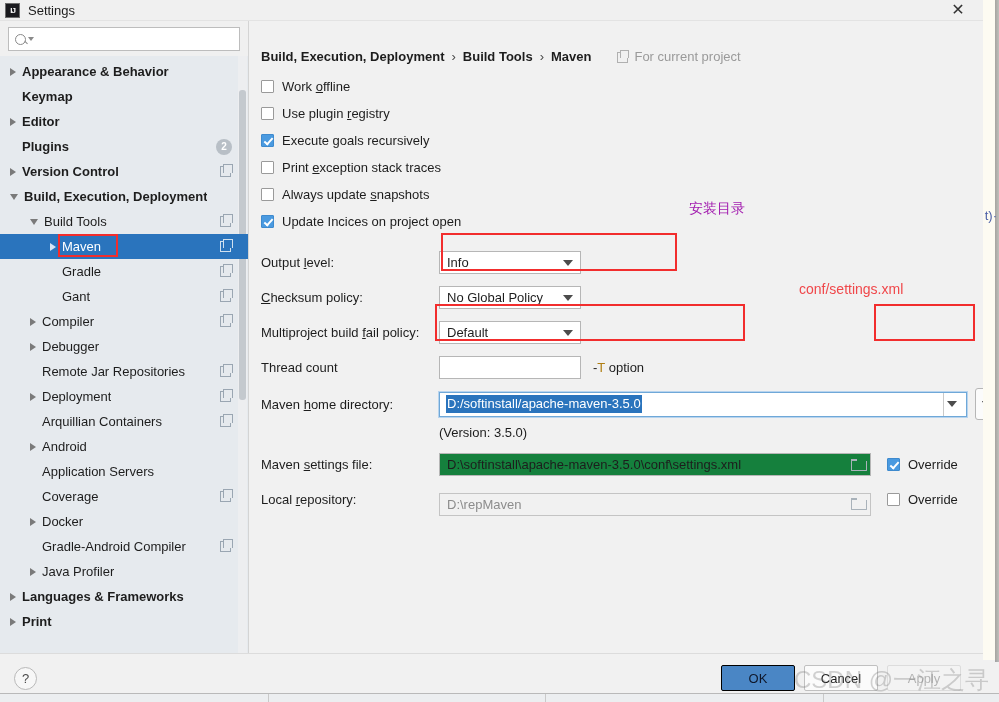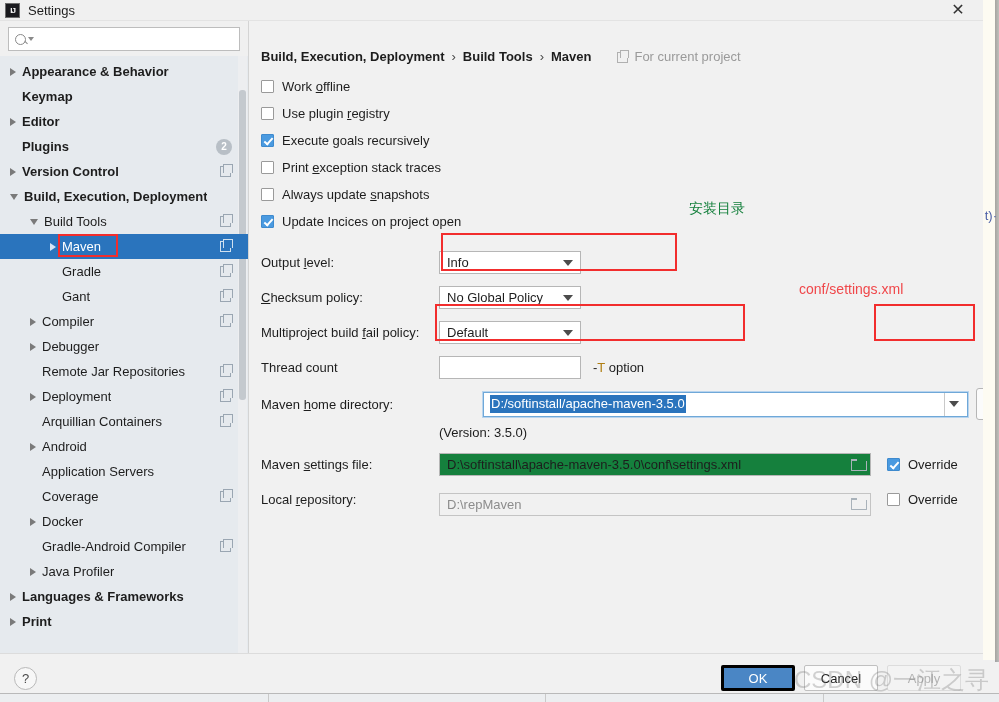--- a/index.html
+++ b/index.html
@@ -248,21 +248,21 @@
   #t-option .hl { color: #b07e12; }
 
   
   #mh-row { display: flex; align-items: center; height: 38px; }
   #mh-combo {
     height: 25px; box-sizing: border-box;
     width: 566px; background: #fff;
     border: 1px solid #6fa8d8;
     box-shadow: 0 0 0 1px #b8d4ee;
     display: flex; align-items: center;
-    padding: 0 2px 0 6px; position: relative; margin-left: 44px;
+    padding: 0 2px 0 6px; position: relative;
   }
   #mh-value {
     font-size: 13px; background: #2a74bd; color: #fff;
     padding: 1px 1px 2px 1px;
   }
   #mh-caret-cell {
     margin-left: auto; width: 20px; height: 23px;
     border-left: 1px solid #c9c9c9;
     display: flex; align-items: center; justify-content: center;
   }
@@ -320,21 +320,21 @@
     display: flex; align-items: center; justify-content: center;
     font-size: 13px; color: #4a4a4a;
   }
   #btns { margin-left: auto; display: flex; align-items: center; padding-right: 38px; }
   .btn {
     height: 26px; min-width: 74px;
     display: flex; align-items: center; justify-content: center;
     font-size: 13px; border-radius: 2px; margin-left: 9px;
     box-sizing: border-box;
   }
-  #ok-btn { background: #4a86c5; color: #ffffff; border: 3px solid #000000; }
+  #ok-btn { background: #4a86c5; color: #0f172a; border: 1px solid #000000; }
   #cancel-btn { background: #fbfbfb; color: #1d1d1d; border: 1px solid #c0c0c0; }
   #apply-btn { background: #f3f3f3; color: #b3b3b3; border: 1px solid #dcdcdc; }
 
   
   #watermark {
     position: absolute; right: 10px; bottom: 6px;
     font-size: 24px; color: rgba(120,120,120,0.33);
     font-family: "Liberation Sans", sans-serif;
     white-space: nowrap; pointer-events: none;
   }
@@ -600,21 +600,21 @@
           </div>
           <div class="ov-wrap">
             <span class="cbox"></span>
             <span>Override</span>
           </div>
         </div>
 
         <div class="red-box" style="left:180px; top:-12px; width:236px; height:38px;"></div>
         <div class="red-box" style="left:174px; top:59px; width:310px; height:37px;"></div>
         <div class="red-box" style="left:613px; top:59px; width:101px; height:37px;"></div>
-        <div class="red-note" id="note-install" style="color: #15803d; left: 428px; top: -45px;">安装目录</div>
+        <div class="red-note" id="note-install" style="color: #a21caf; left: 428px; top: -45px;">安装目录</div>
         <div class="red-note" id="note-conf" style="color: rgb(240, 71, 74); left: 538px; top: 36px;">conf/settings.xml</div>
       </div>
     </div>
   </div>
 
   <div id="footer">
     <div id="help-btn">?</div>
     <div id="btns">
       <div class="btn" id="ok-btn">OK</div>
       <div class="btn" id="cancel-btn">Cancel</div>

